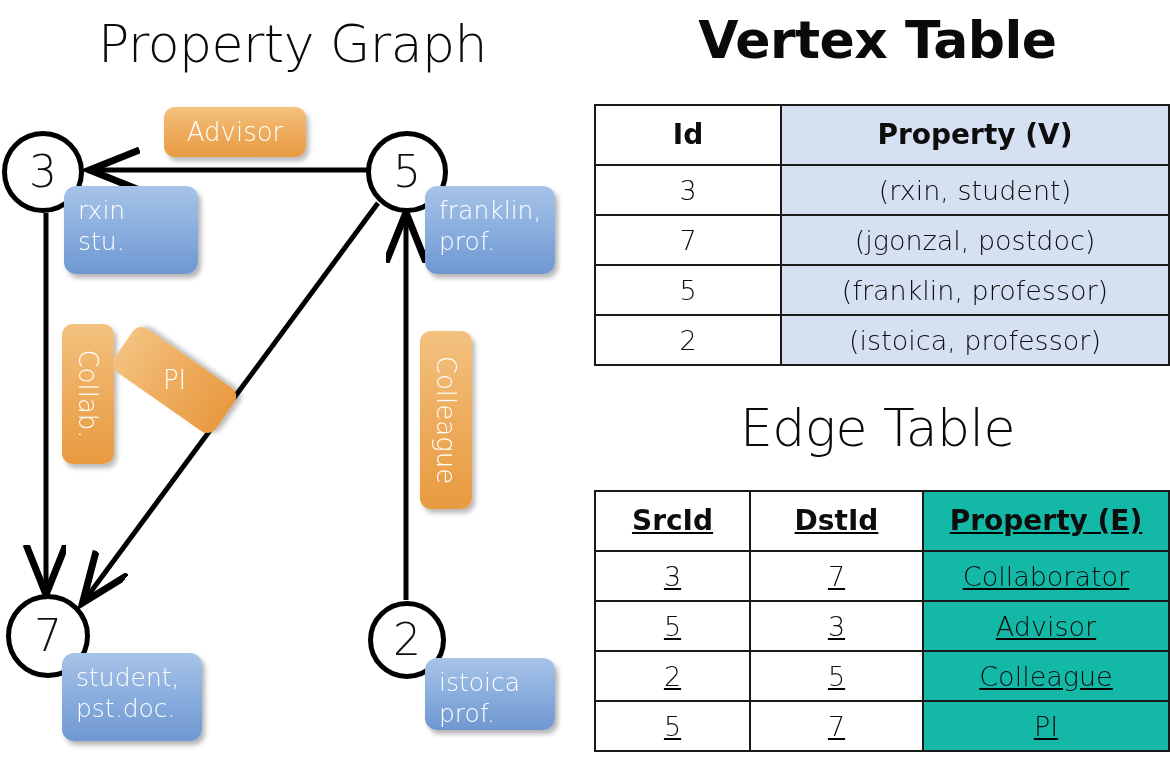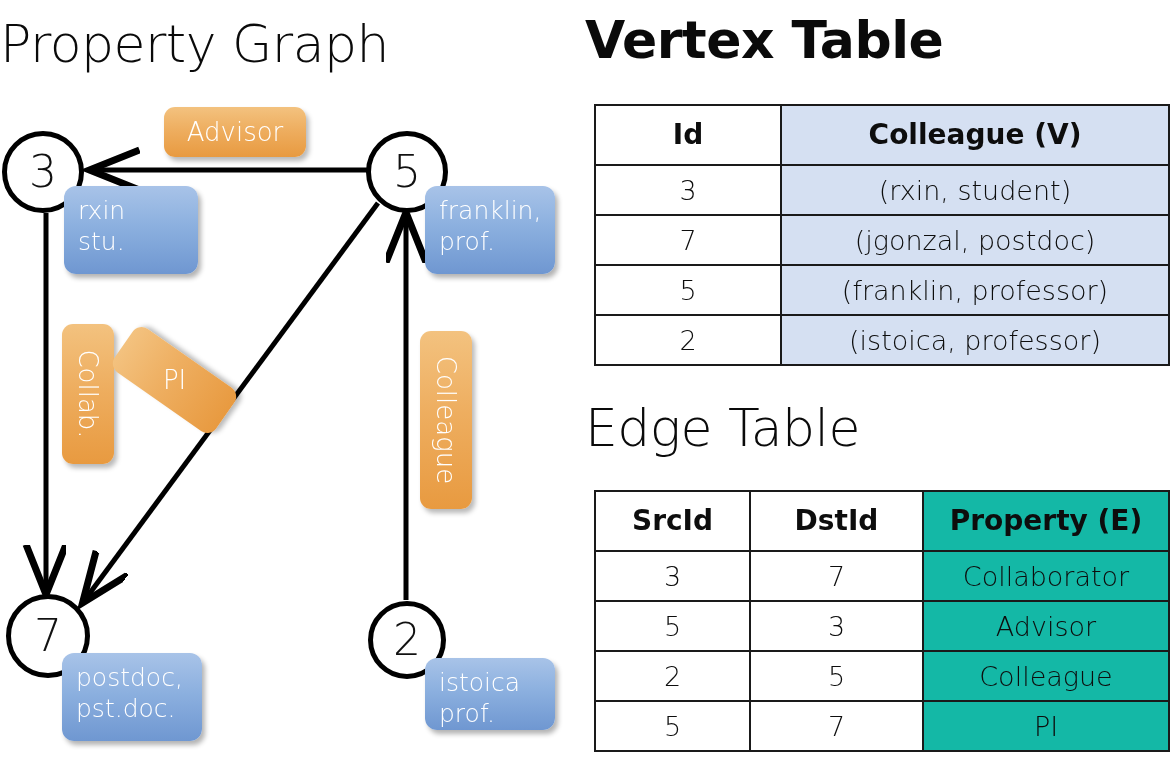--- a/index.html
+++ b/index.html
@@ -18,20 +18,21 @@
 
   
   .title {
     position: absolute;
     font-family: "DejaVu Sans", sans-serif;
     font-weight: 300;
     font-size: 52px;
     letter-spacing: -0.5px;
     color: #0a0a0a;
     white-space: nowrap;
+    text-align: center;
   }
   #title-property-graph { left: 0;   top: 14px;  width: 585px; }
   #title-vertex-table   { left: 585px; top: 10px; width: 585px; font-weight: bold; }
   #title-edge-table     { left: 585px; top: 398px; width: 585px; }
 
   
   #graph-pane {
     position: absolute;
     left: 0; top: 0;
     width: 585px; height: 760px;
@@ -118,21 +119,21 @@
   }
   .data-table th {
     font-weight: 700;
     font-size: 28px;
     height: 58px;
   }
   .cell-blue  { background: #d5e0f2; }
   .cell-peach { background: #14b8a6; }
 
   #vertex-table { left: 594px; top: 104px; width: 574px; }
-  #edge-table   { left: 594px; top: 490px; width: 574px; }
+  #edge-table   { left: 594px; top: 490px; width: 574px; text-decoration: underline; }
 </style>
 </head>
 <body>
 
 <div class="title" id="title-property-graph">Property Graph</div>
 
 <div class="title" id="title-vertex-table">Vertex Table</div>
 
 <div class="title" id="title-edge-table">Edge Table</div>
 
@@ -171,21 +172,21 @@
     <div>rxin</div>
     <div>stu.</div>
   </div>
 
   <div class="prop-box" style="left:425px; top:186px; width:130px; height:88px;">
     <div>franklin,</div>
     <div>prof.</div>
   </div>
 
   <div class="prop-box" style="left:62px; top:653px; width:140px; height:88px;">
-    <div>postdoc,</div>
+    <div>student,</div>
     <div>pst.doc.</div>
   </div>
 
   <div class="prop-box" style="left:425px; top:658px; width:130px; height:72px;">
     <div>istoica</div>
     <div>prof.</div>
   </div>
 
   <div class="edge-label" style="left:164px; top:107px; width:142px; height:50px; font-size:26px;">
     <span>Advisor</span>
@@ -207,21 +208,21 @@
 </div>
 
 <table class="data-table" id="vertex-table">
   <colgroup>
       <col style="width:186px">
       <col style="width:388px">
     </colgroup>
   <thead>
     <tr>
       <th>Id</th>
-      <th class="cell-blue">Colleague (V)</th>
+      <th class="cell-blue">Property (V)</th>
     </tr>
   </thead>
   <tbody>
     <tr>
       <td>3</td>
       <td class="cell-blue">(rxin, student)</td>
     </tr>
     <tr>
       <td>7</td>
       <td class="cell-blue">(jgonzal, postdoc)</td>

